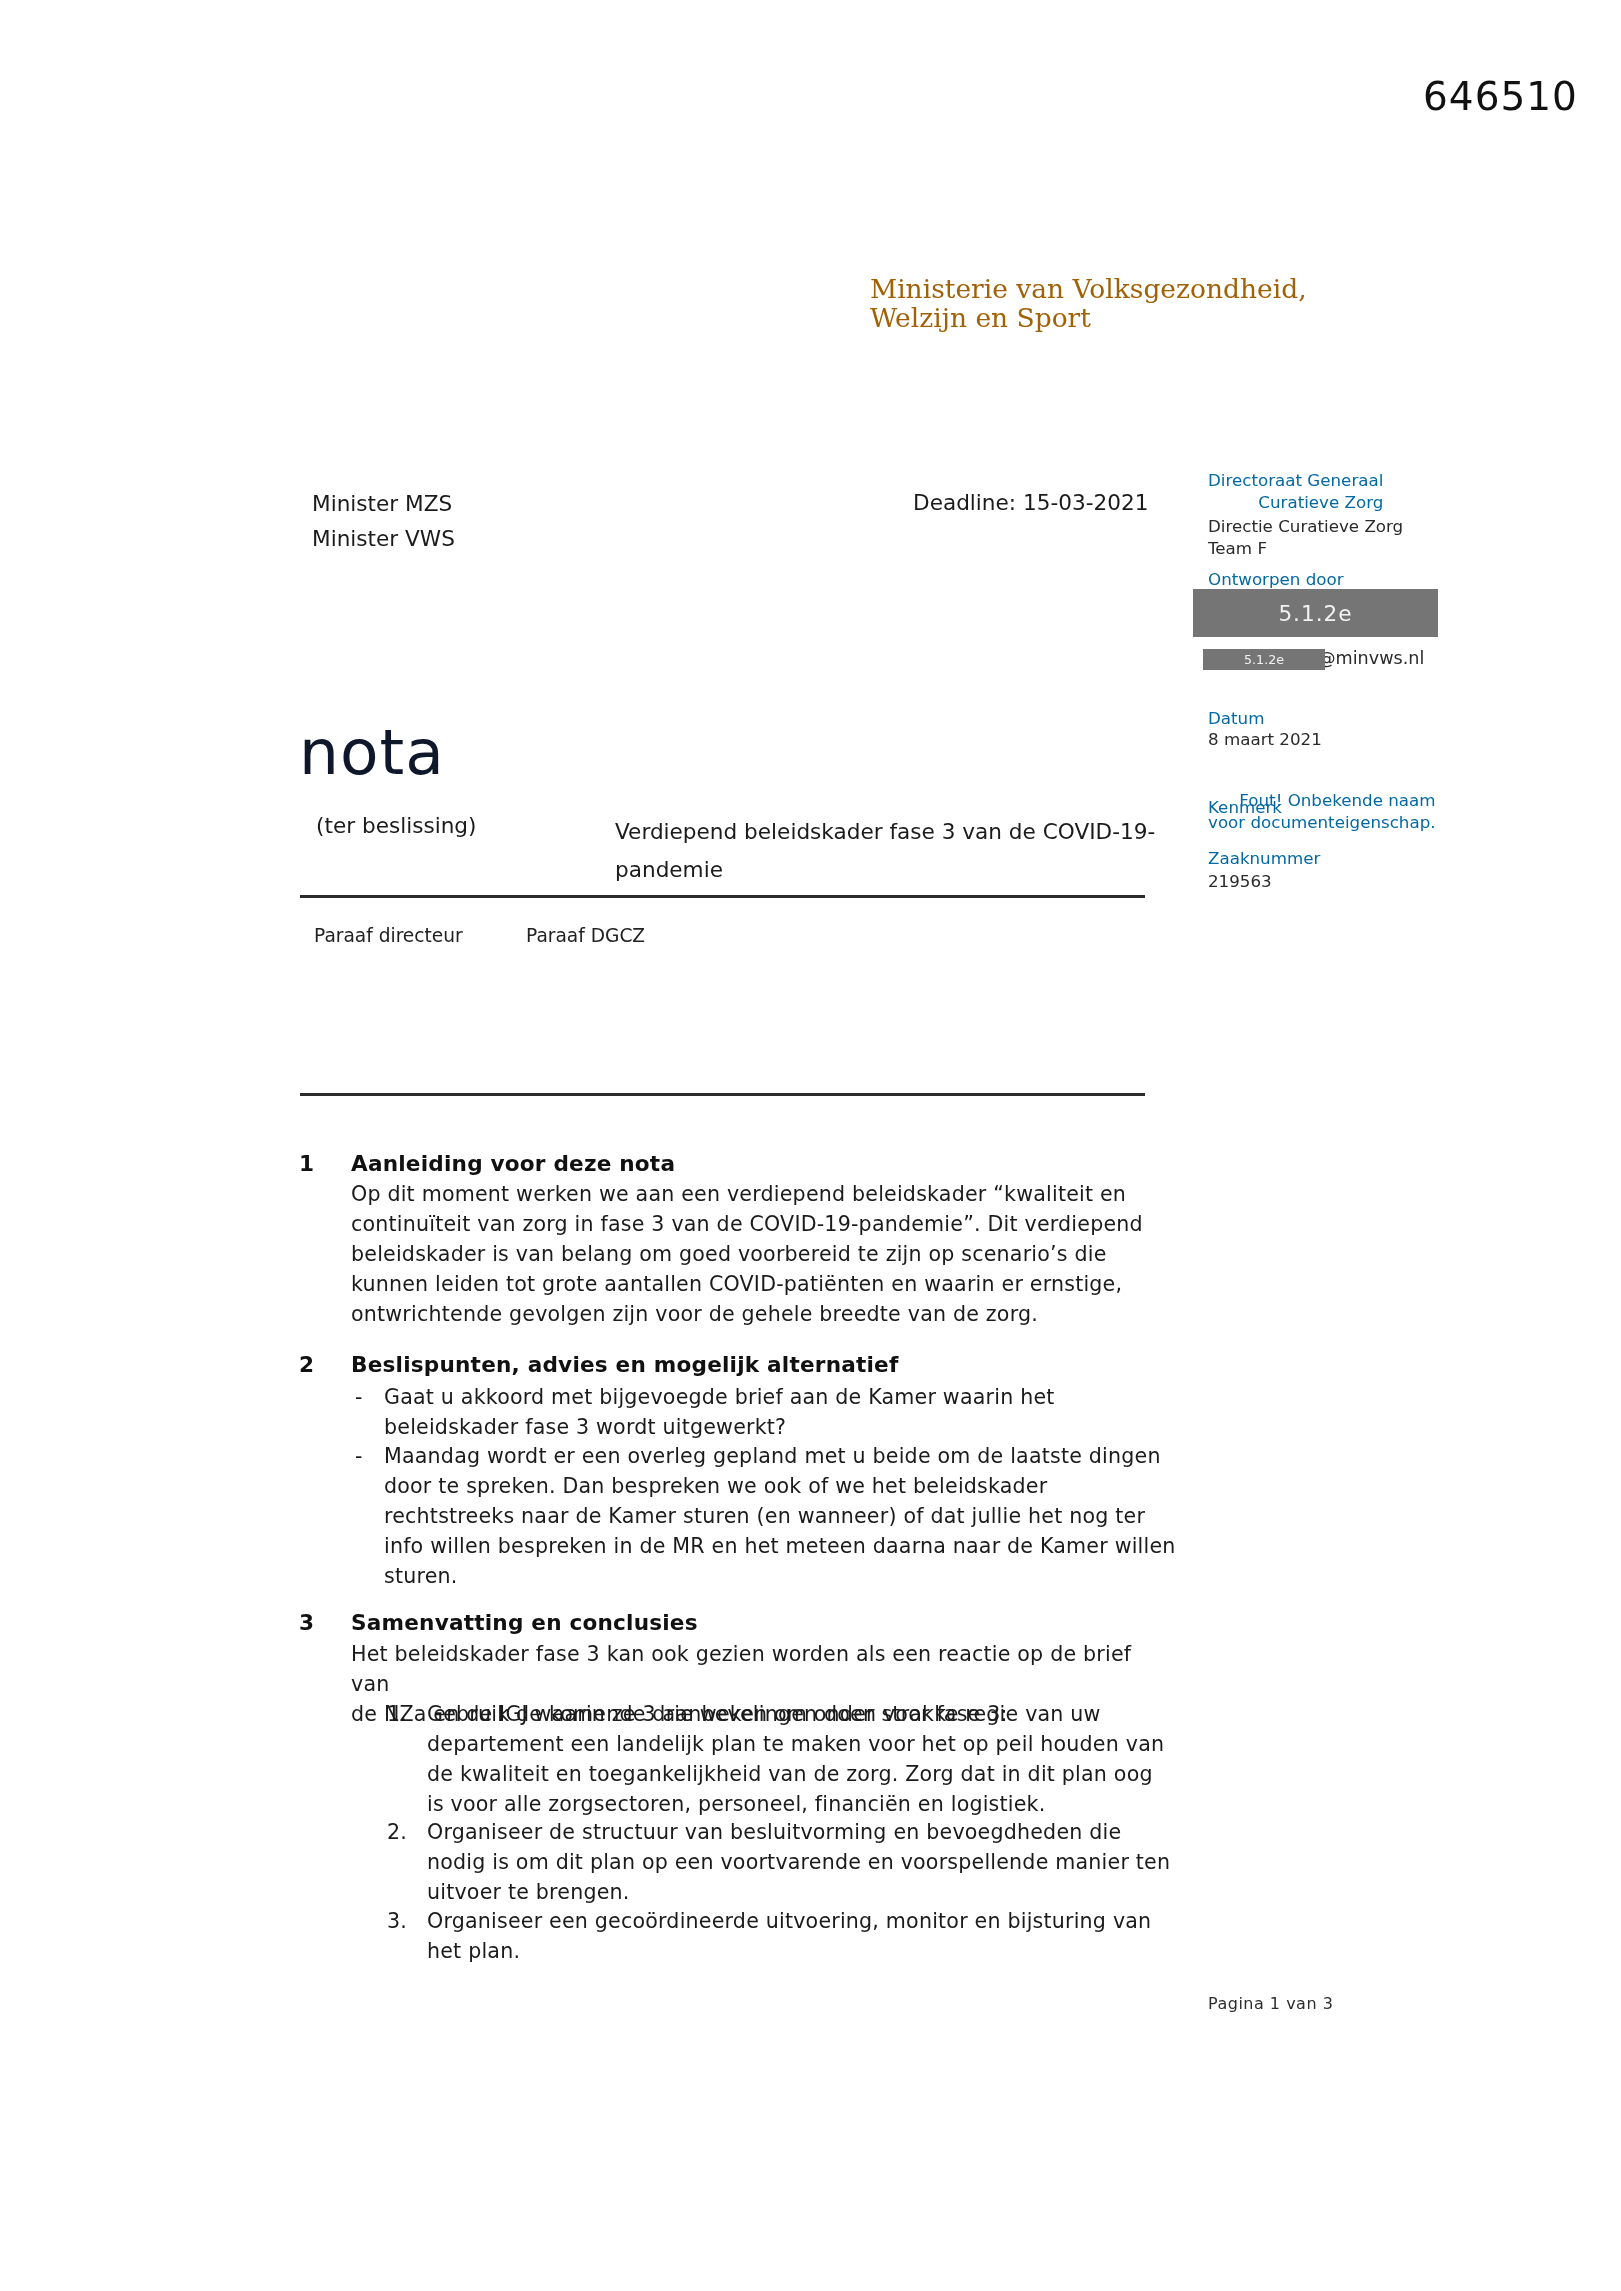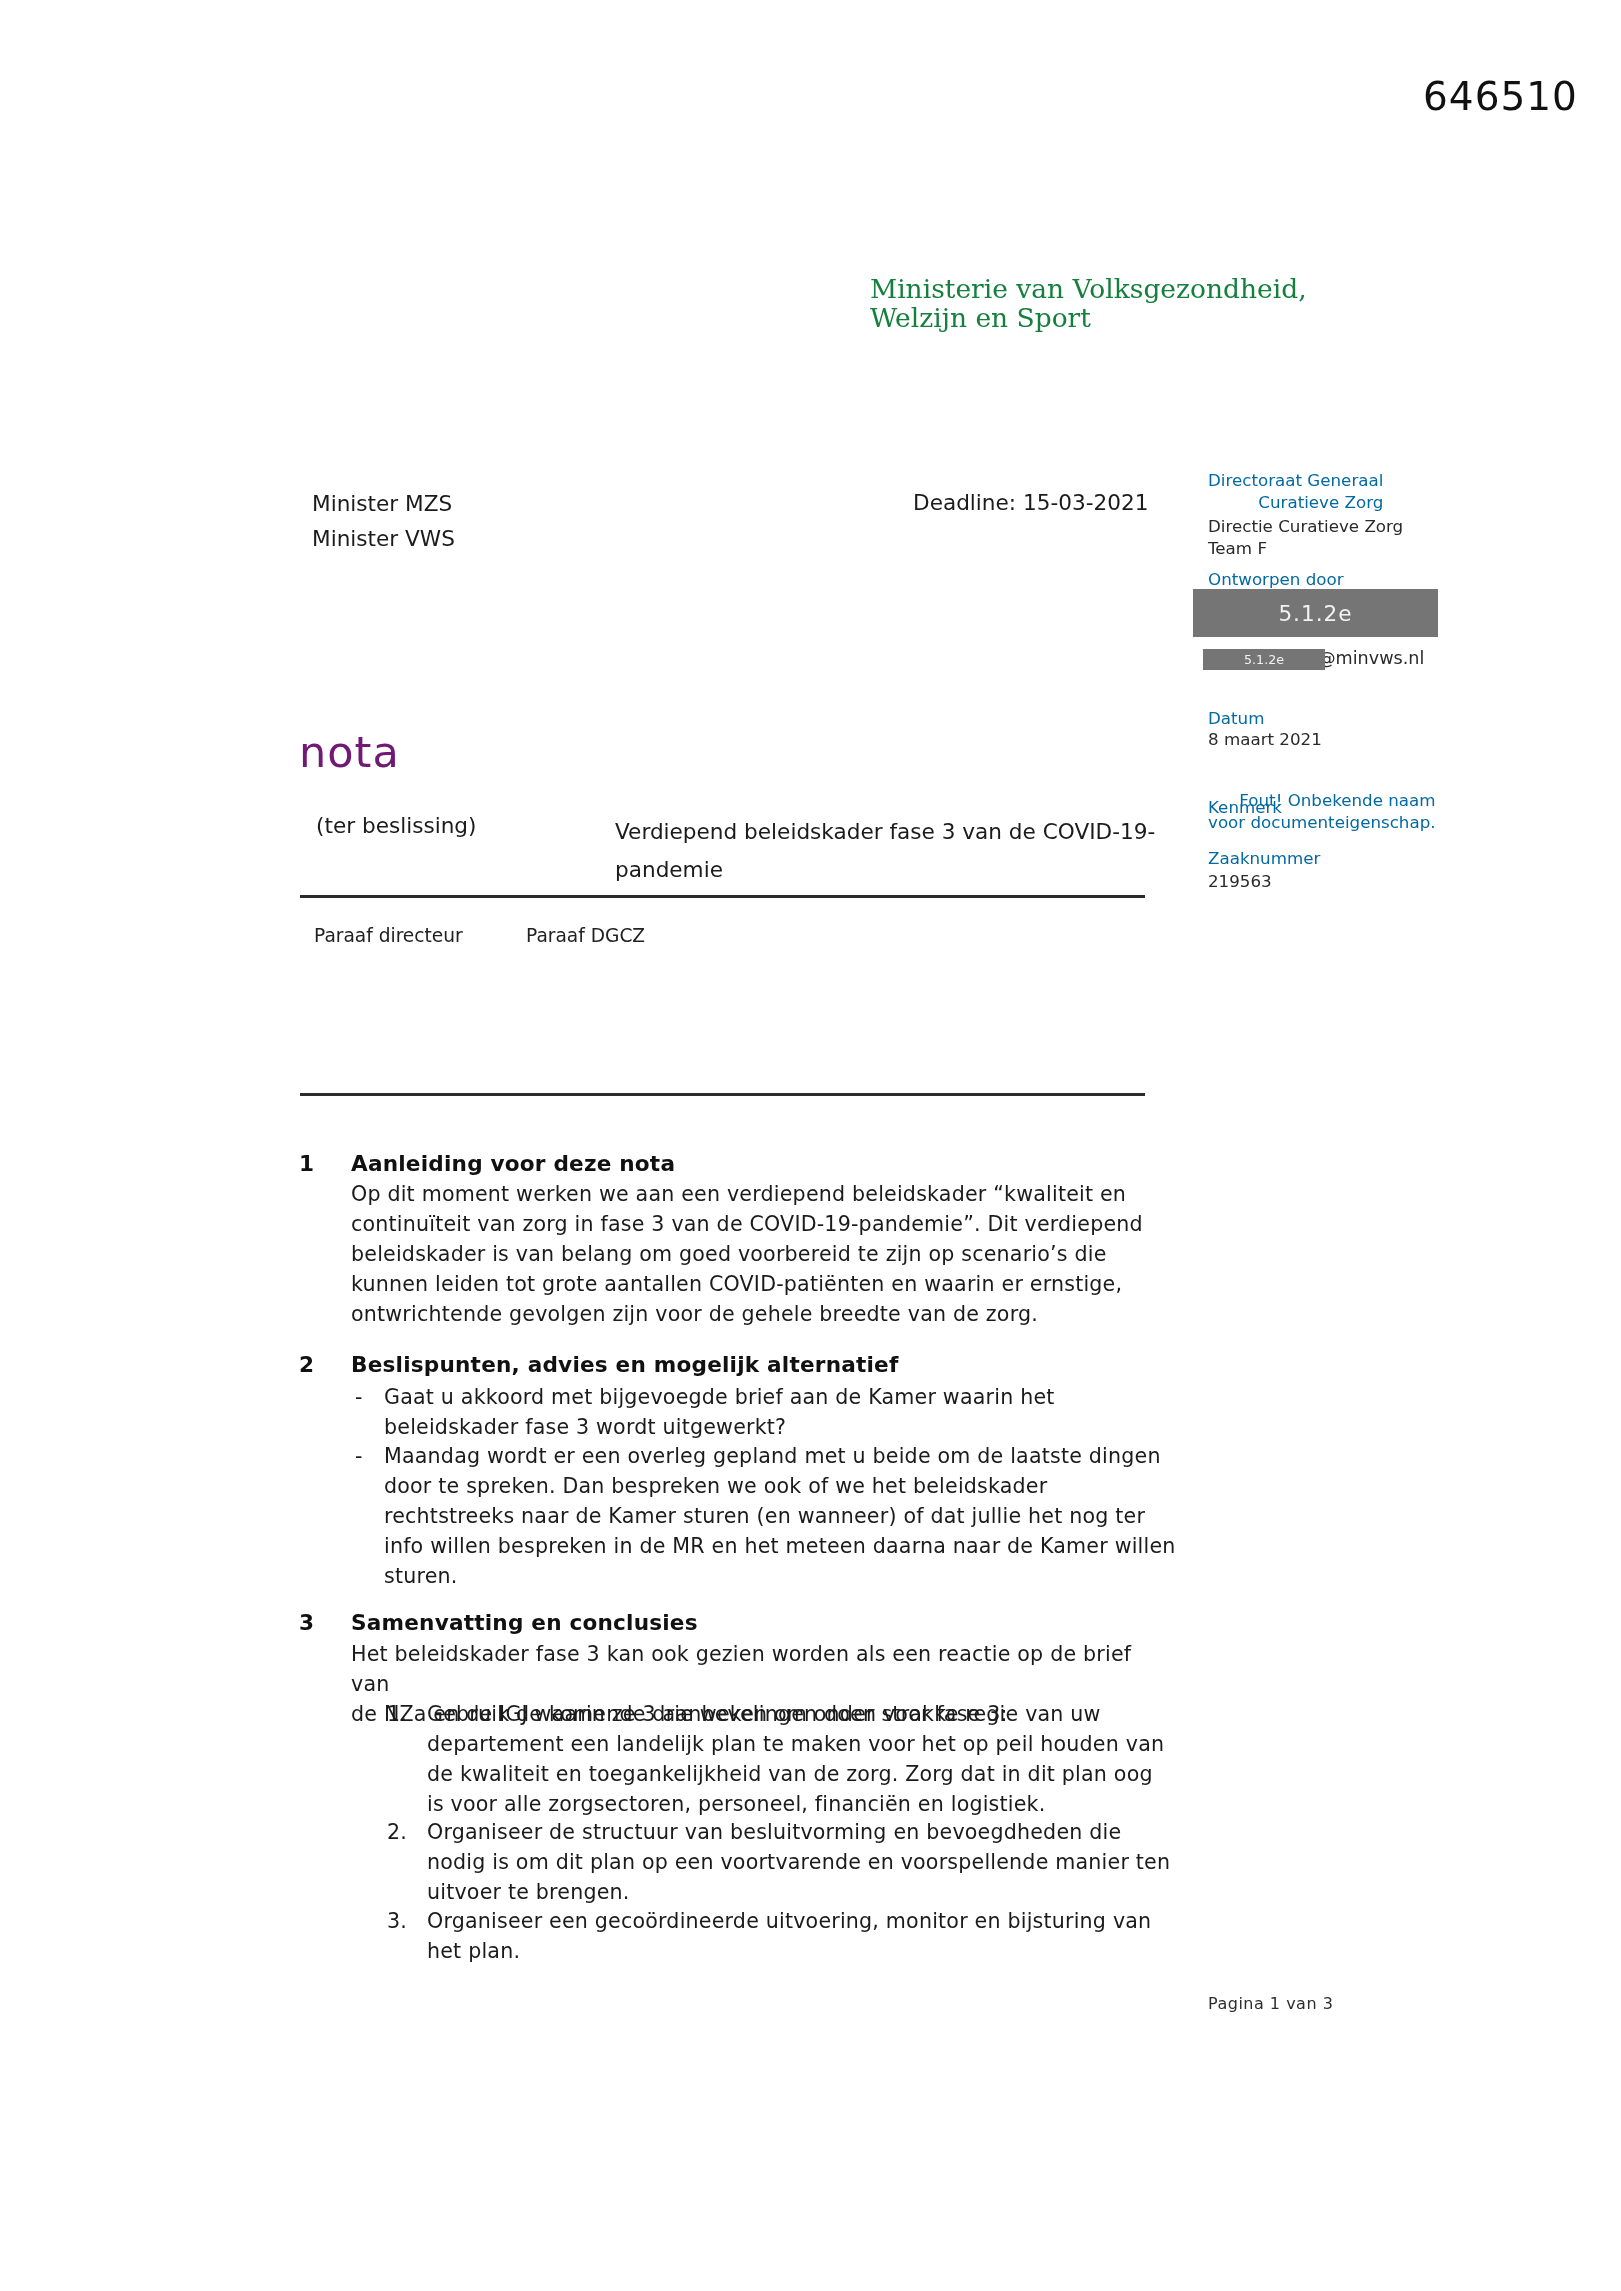--- a/index.html
+++ b/index.html
@@ -4,30 +4,30 @@
 <style>
   html,body{margin:0;padding:0;background:#ffffff;}
   .page{
     position:relative;width:1621px;height:2064px;background:#ffffff;
     font-family:"DejaVu Sans",sans-serif;color:#1b1b1b;overflow:hidden;
   }
   .abs{position:absolute;}
   .lines{white-space:pre-line;}
   .serif{font-family:"DejaVu Serif","Liberation Serif",serif;}
   .docnum{font-size:39px;letter-spacing:1px;color:#111;}
-  .ministry{font-size:26.5px;line-height:29px;color:#15803d;}
+  .ministry{font-size:26.5px;line-height:29px;color:#a16207;}
   .addressee{font-size:21.6px;line-height:35px;}
   .deadline{font-size:21.6px;}
   .side{font-size:16.7px;line-height:22px;color:#2a2a2a;}
   .side.b{font-weight:normal;color:#0369a1;text-align:right;}
   .redact{background:#757575;color:#f2f2f2;display:flex;align-items:center;justify-content:center;}
   .redact.big{width:245px;height:48px;font-size:21.6px;letter-spacing:1px;}
   .redact.small{width:122px;height:20.6px;font-size:12.7px;z-index:2;}
   .email{font-size:17.6px;color:#2a2a2a;z-index:1;}
-  .nota-title{font-size:43px;line-height:63px;color:#701a75;letter-spacing:1px;}
+  .nota-title{font-size:63px;line-height:63px;color:#0f172a;letter-spacing:1px;}
   .terb{font-size:21.6px;}
   .subject{font-size:21.6px;line-height:38px;width:549px;}
   .rule{height:2.9px;background:#2b2b2b;width:845px;}
   .paraaf{font-size:18.6px;color:#222;}
   .secnum{font-size:21.6px;font-weight:bold;color:#111;}
   .sechead{font-size:21.6px;font-weight:bold;color:#111;letter-spacing:0.2px;}
   .body-t{font-size:20.6px;line-height:30px;letter-spacing:0.2px;color:#1b1b1b;}
   .row{display:flex;}
   .dash-col{width:29px;flex:0 0 29px;}
   .num-col{width:40px;flex:0 0 40px;}

